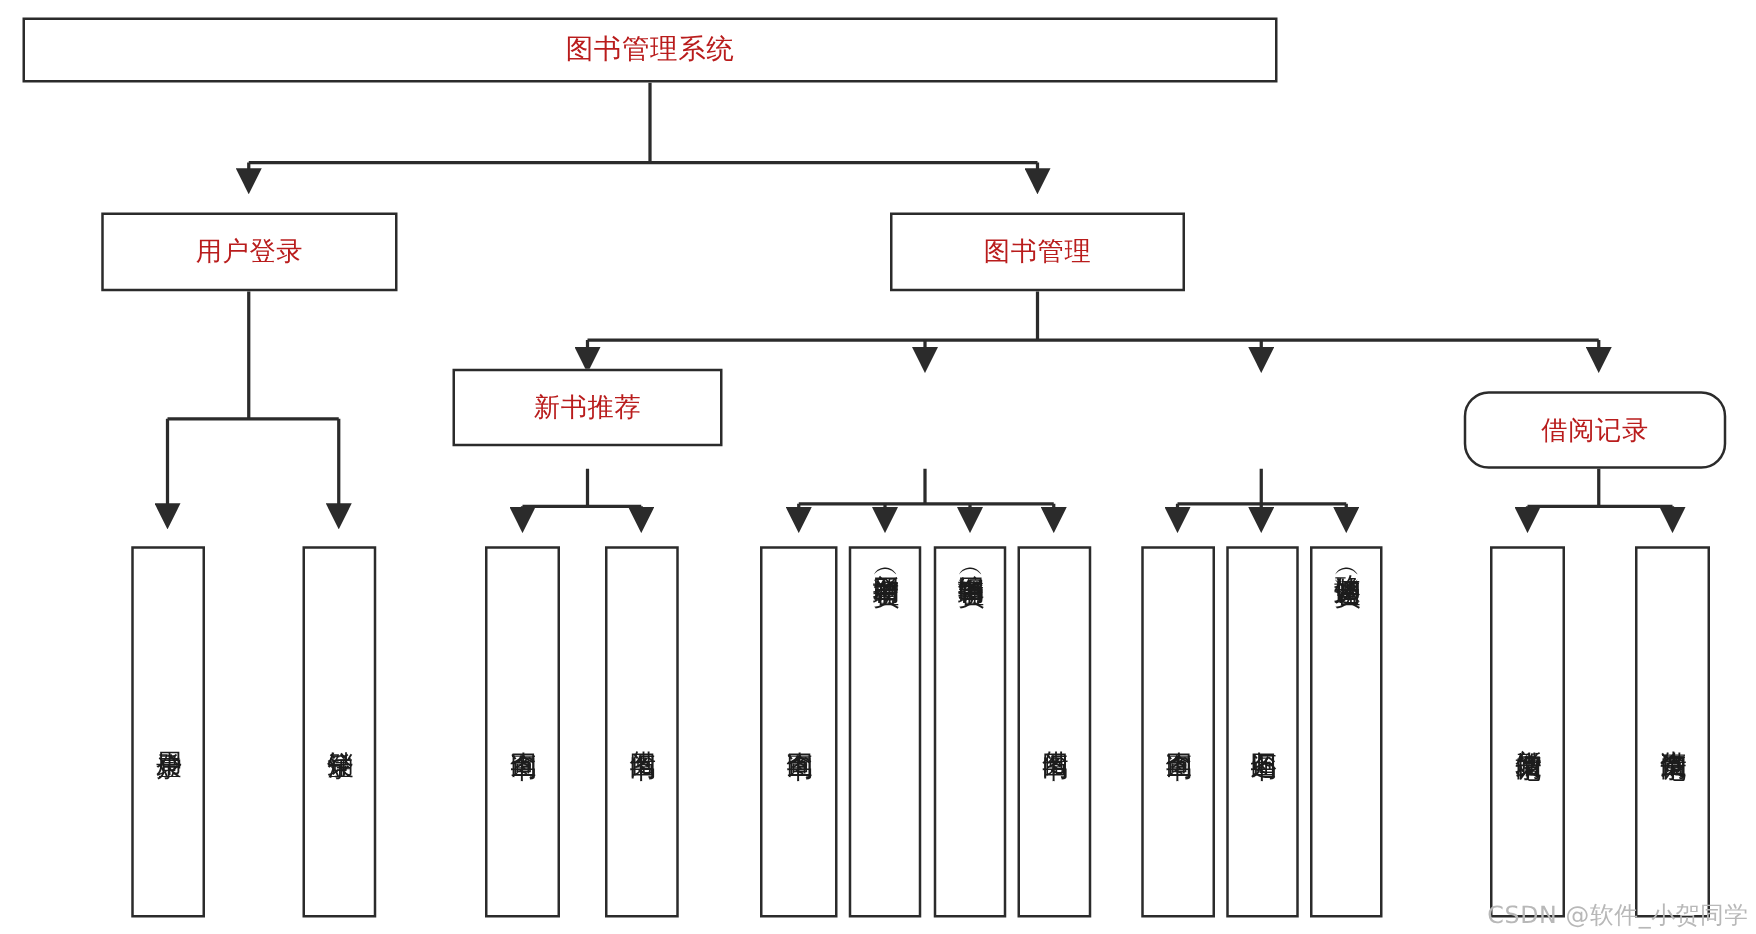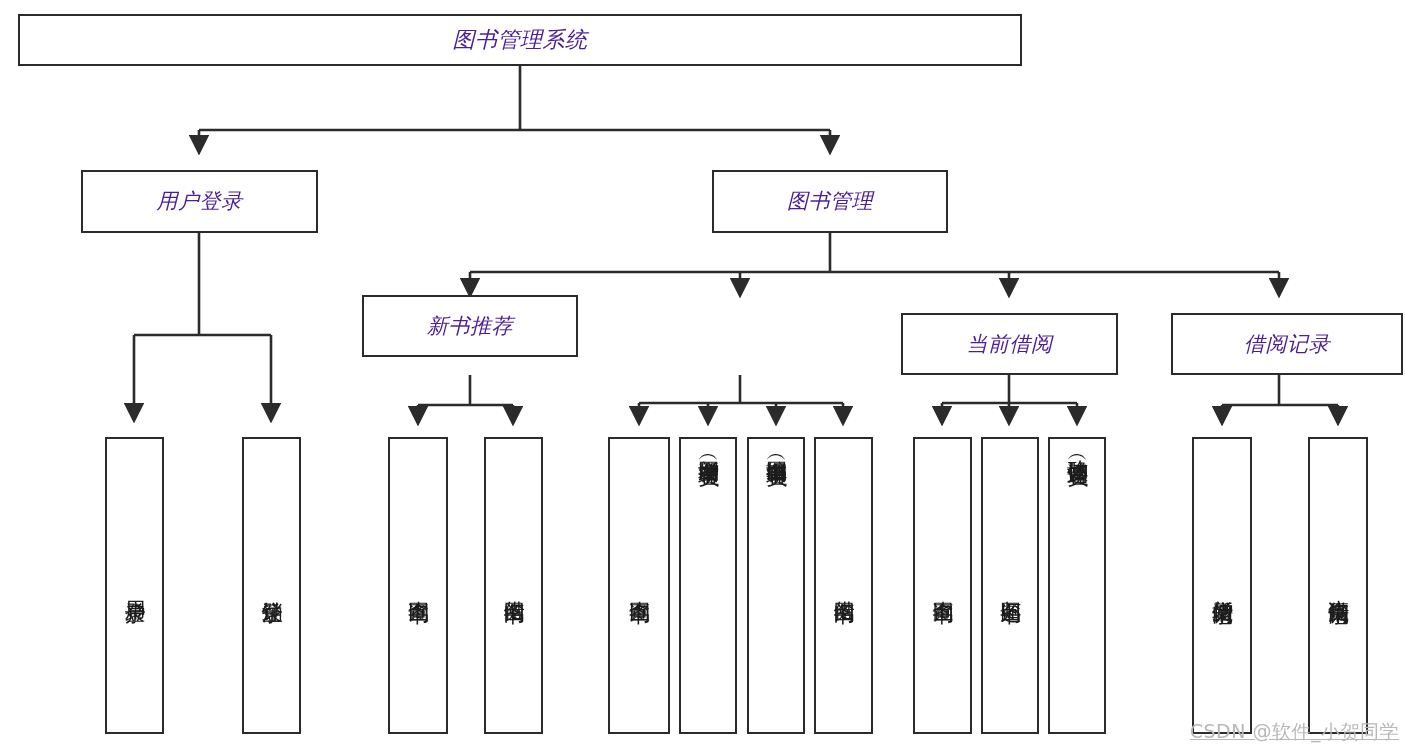--- a/index.html
+++ b/index.html
@@ -29,23 +29,22 @@
     background:#ffffff;
     border:2.5px solid #2b2b2b;
     display:flex;
     align-items:center;
     justify-content:center;
   }
   .node .label{
     font-size:21px;
     line-height:1.25;
     letter-spacing:0.5px;
-    color:#4c1d95;
+    color:#b91c1c;
     white-space:nowrap;
-    font-style:italic;
   }
   
   .node.root .label{font-size:22px;}
   .node.l2 .label{font-size:21px;}
   .node.l3 .label{font-size:21px;}
 
   
   .leaf{
     position:absolute;
     box-sizing:border-box;
@@ -68,21 +67,20 @@
   }
   
   #watermark{
     position:absolute;
     right:6px;
     bottom:2px;
     font-size:19px;
     color:#b8b8b8;
     letter-spacing:0.5px;
     white-space:nowrap;
-    text-decoration:underline;
   }
 </style>
 </head>
 <body>
 
 <div id="canvas">
 
   <svg id="wires" viewBox="0 0 1405 747" width="1405" height="747" xmlns="http://www.w3.org/2000/svg">
     <defs>
       <marker id="arrow" viewBox="0 0 12 12" refX="10" refY="6" markerWidth="8" markerHeight="8" orient="auto-start-reverse">
@@ -145,25 +143,22 @@
 
   <div class="node l2" style="left:712px;top:170px;width:236px;height:63px;justify-content:center;">
     <span class="label">图书管理</span>
   </div>
 
   <div class="node l3" style="left:362px;top:295px;width:216px;height:62px;">
     <span class="label">新书推荐</span>
   </div>
 
 
-  <div class="node l3" style="left:901px;top:313px;width:217px;height:62px;">
-    <span class="label">当前借阅</span>
-  </div>
-
-  <div class="node l3" style="left:1171px;top:313px;width:232px;height:62px;">
+
+  <div class="node l3" style="left:1171px;top:313px;width:210px;height:62px;border-radius:20px;">
     <span class="label">借阅记录</span>
   </div>
 
   <div class="leaf mid" style="left:105px;top:437px;width:59px;height:297px;">
     <span class="vlabel">用户登录</span>
   </div>
 
   <div class="leaf mid" style="left:242px;top:437px;width:59px;height:297px;">
     <span class="vlabel">注销登录</span>
   </div>

